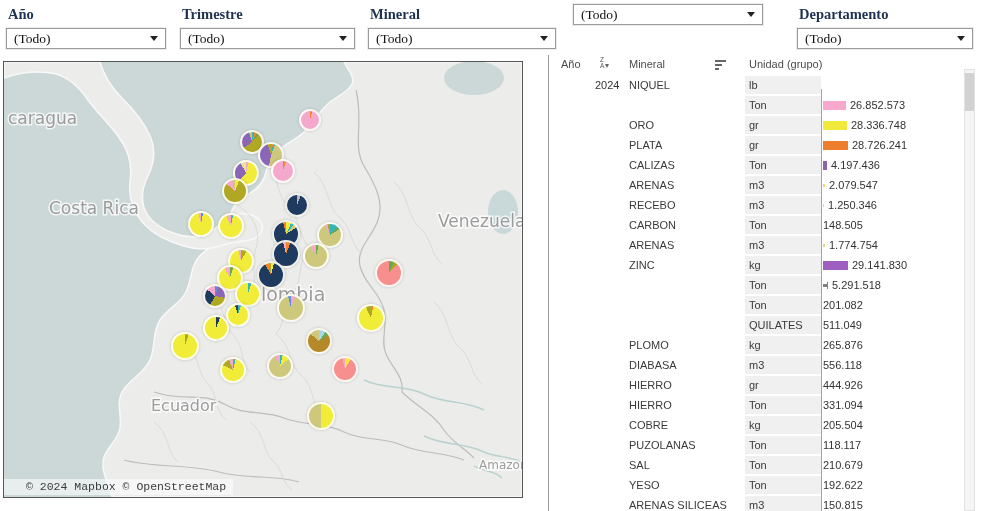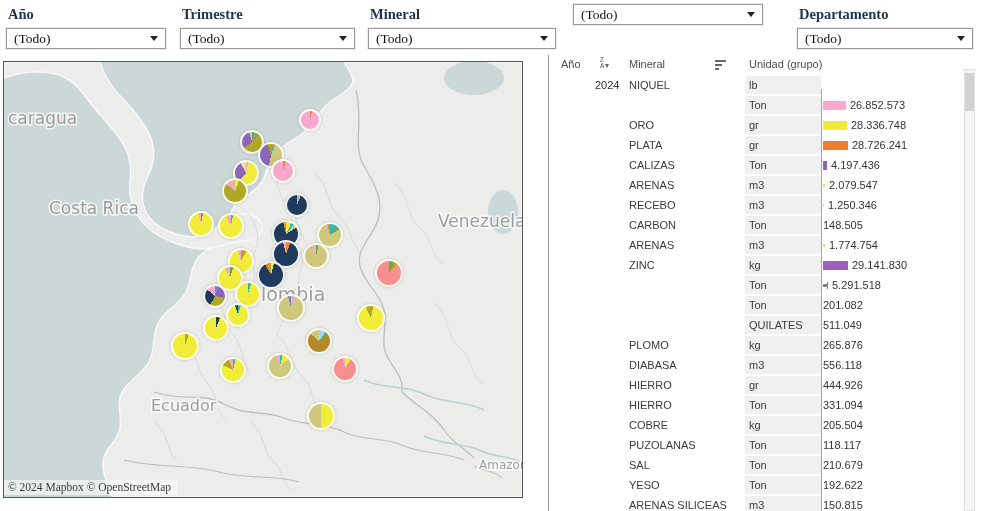--- a/index.html
+++ b/index.html
@@ -33,22 +33,22 @@
     font-family:"DejaVu Sans",sans-serif;fill:#9c9c9c;
     paint-order:stroke;stroke:rgba(255,255,255,.75);stroke-width:3px;
   }
   .pie{
     position:absolute;border-radius:50%;
     border:2px solid rgba(255,255,250,.92);
     box-shadow:0 0 3px rgba(60,60,60,.25);
   }
   .attribution{
     position:absolute;left:0;bottom:2px;background:rgba(255,255,255,.55);
-    padding:1px 7px 2px 4px;font-size:11.5px;color:#3c3c3c;
-    font-family:Liberation Serif, serif;white-space:nowrap;
+    padding:1px 7px 2px 22px;font-size:11.5px;color:#3c3c3c;
+    font-family:Liberation Mono, monospace;white-space:nowrap;
   }
   
   .table-panel{
     position:absolute;left:548px;top:55px;width:436px;height:456px;
     border-left:1px solid #999;font-size:11px;color:#3a3a3a;
   }
   .thead{position:relative;height:20px;}
   .th{position:absolute;top:3px;color:#4c4c4c;white-space:nowrap;}
   .h-year{left:12px;}
   .h-mineral{left:80px;}

